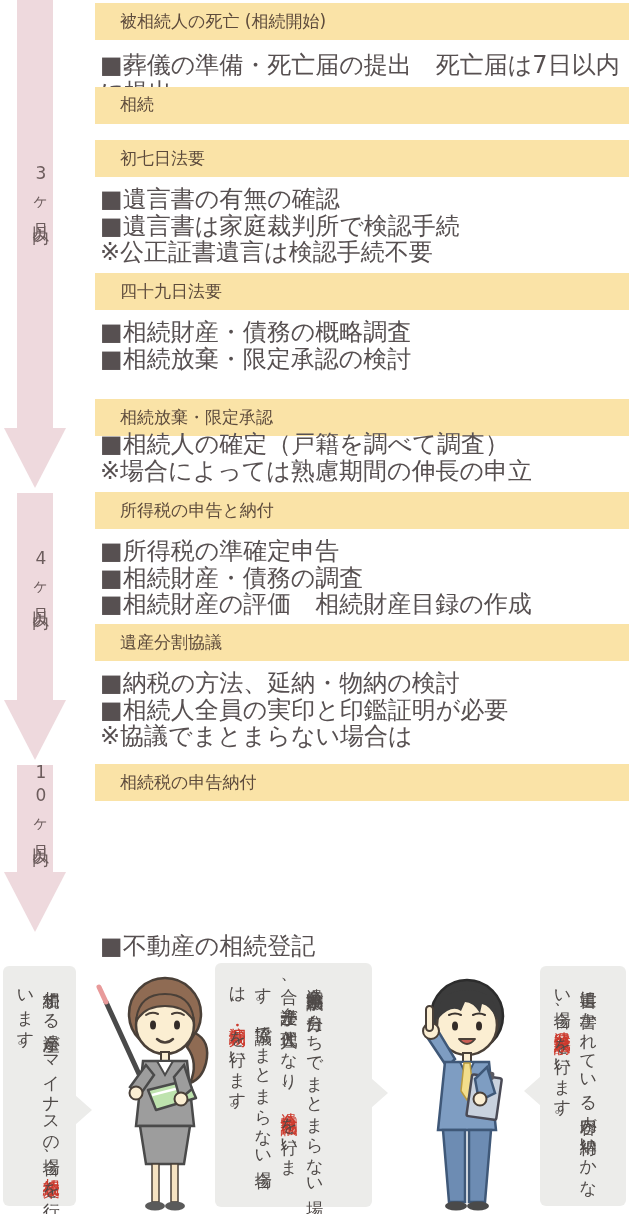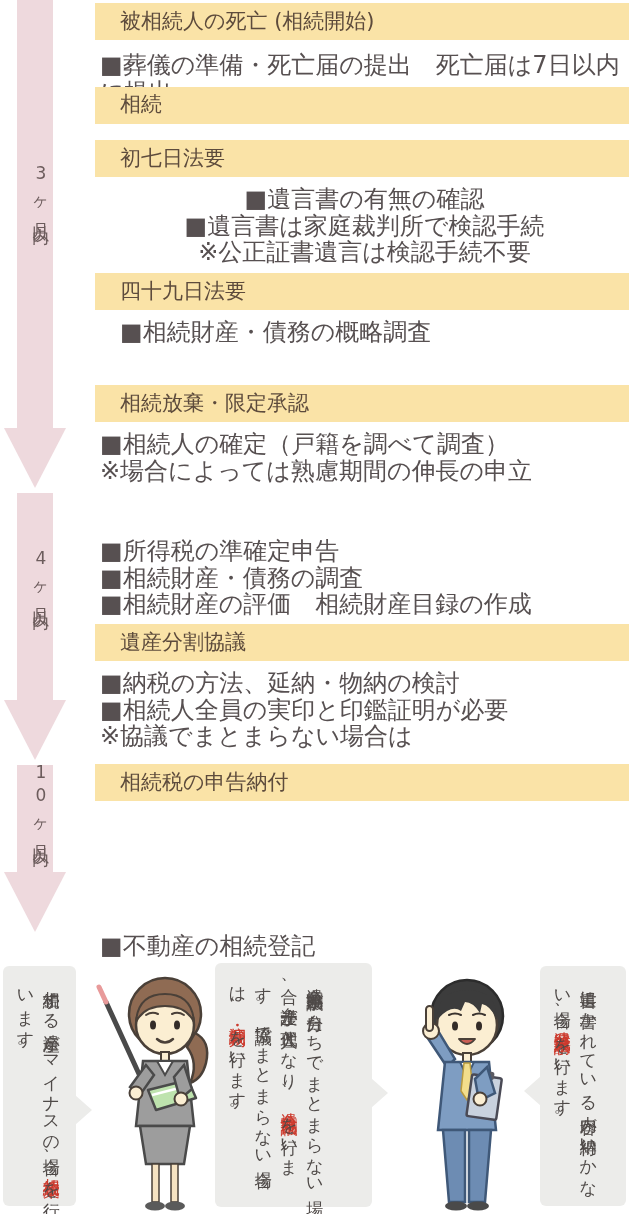--- a/index.html
+++ b/index.html
@@ -11,21 +11,21 @@
   
   .shaft { position:absolute; left:17px; width:36px; background:#EED9DD; }
   .head  { position:absolute; left:4px; width:0; height:0;
            border-left:31px solid transparent; border-right:31px solid transparent;
            border-top:60px solid #EED9DD; }
   .alabel{ position:absolute; left:17px; width:36px; text-align:center;
            writing-mode:vertical-rl; text-orientation:upright;
            color:#6C5C5C; font-size:17px; letter-spacing:3px; }
   
   .hdr { position:absolute; left:95px; right:0; height:37px; background:#FAE3A7;
-         color:#5D4B3C; font-size:21px; line-height:37px; padding-left:25px; }
+         color:#5D4B3C; font-size:17px; line-height:37px; padding-left:25px; }
   .blk { position:absolute; left:100px; right:0; color:#575051;
          font-size:24px; line-height:26.5px; }
   
   .bubble { position:absolute; background:#ECECEA; border-radius:6px; padding:12px 9px; }
   .vtext  { writing-mode:vertical-rl; height:100%; font-size:17px; line-height:1.52;
             color:#4F4A48; letter-spacing:1px; }
   .vtext .red { color:#CC3A2D; }
   .tail-r { position:absolute; width:0; height:0;
             border-top:15px solid transparent; border-bottom:15px solid transparent;
             border-left:17px solid #ECECEA; }
@@ -52,37 +52,39 @@
   <div class="alabel" style="top:762px;">10ヶ月以内</div>
 
   <div class="hdr" style="top:3px;">被相続人の死亡 (相続開始)</div>
   <div class="blk" style="top:52px;">
     <div>■葬儀の準備・死亡届の提出　死亡届は7日以内に提出</div>
   </div>
 
   <div class="hdr" style="top:87px;font-family:Liberation Mono, monospace;">相続</div>
 
   <div class="hdr" style="top:140px;">初七日法要</div>
-  <div class="blk" style="top:186px;text-align:center;">
+  <div class="blk" style="top:186px;">
     <div>■遺言書の有無の確認</div>
     <div>■遺言書は家庭裁判所で検認手続</div>
     <div>※公正証書遺言は検認手続不要</div>
   </div>
 
   <div class="hdr" style="top:273px;">四十九日法要</div>
-  <div class="blk" style="top:319px;margin-left:20px;">
+  <div class="blk" style="top:319px;">
     <div>■相続財産・債務の概略調査</div>
+    <div>■相続放棄・限定承認の検討</div>
   </div>
 
-  <div class="hdr" style="top:385px;">相続放棄・限定承認</div>
+  <div class="hdr" style="top:399px;">相続放棄・限定承認</div>
   <div class="blk" style="top:431px;">
     <div>■相続人の確定（戸籍を調べて調査）</div>
     <div>※場合によっては熟慮期間の伸長の申立</div>
   </div>
 
+  <div class="hdr" style="top:492px;">所得税の申告と納付</div>
   <div class="blk" style="top:538px;">
     <div>■所得税の準確定申告</div>
     <div>■相続財産・債務の調査</div>
     <div>■相続財産の評価　相続財産目録の作成</div>
   </div>
 
   <div class="hdr" style="top:624px;">遺産分割協議</div>
   <div class="blk" style="top:670px;">
     <div>■納税の方法、延納・物納の検討</div>
     <div>■相続人全員の実印と印鑑証明が必要</div>

